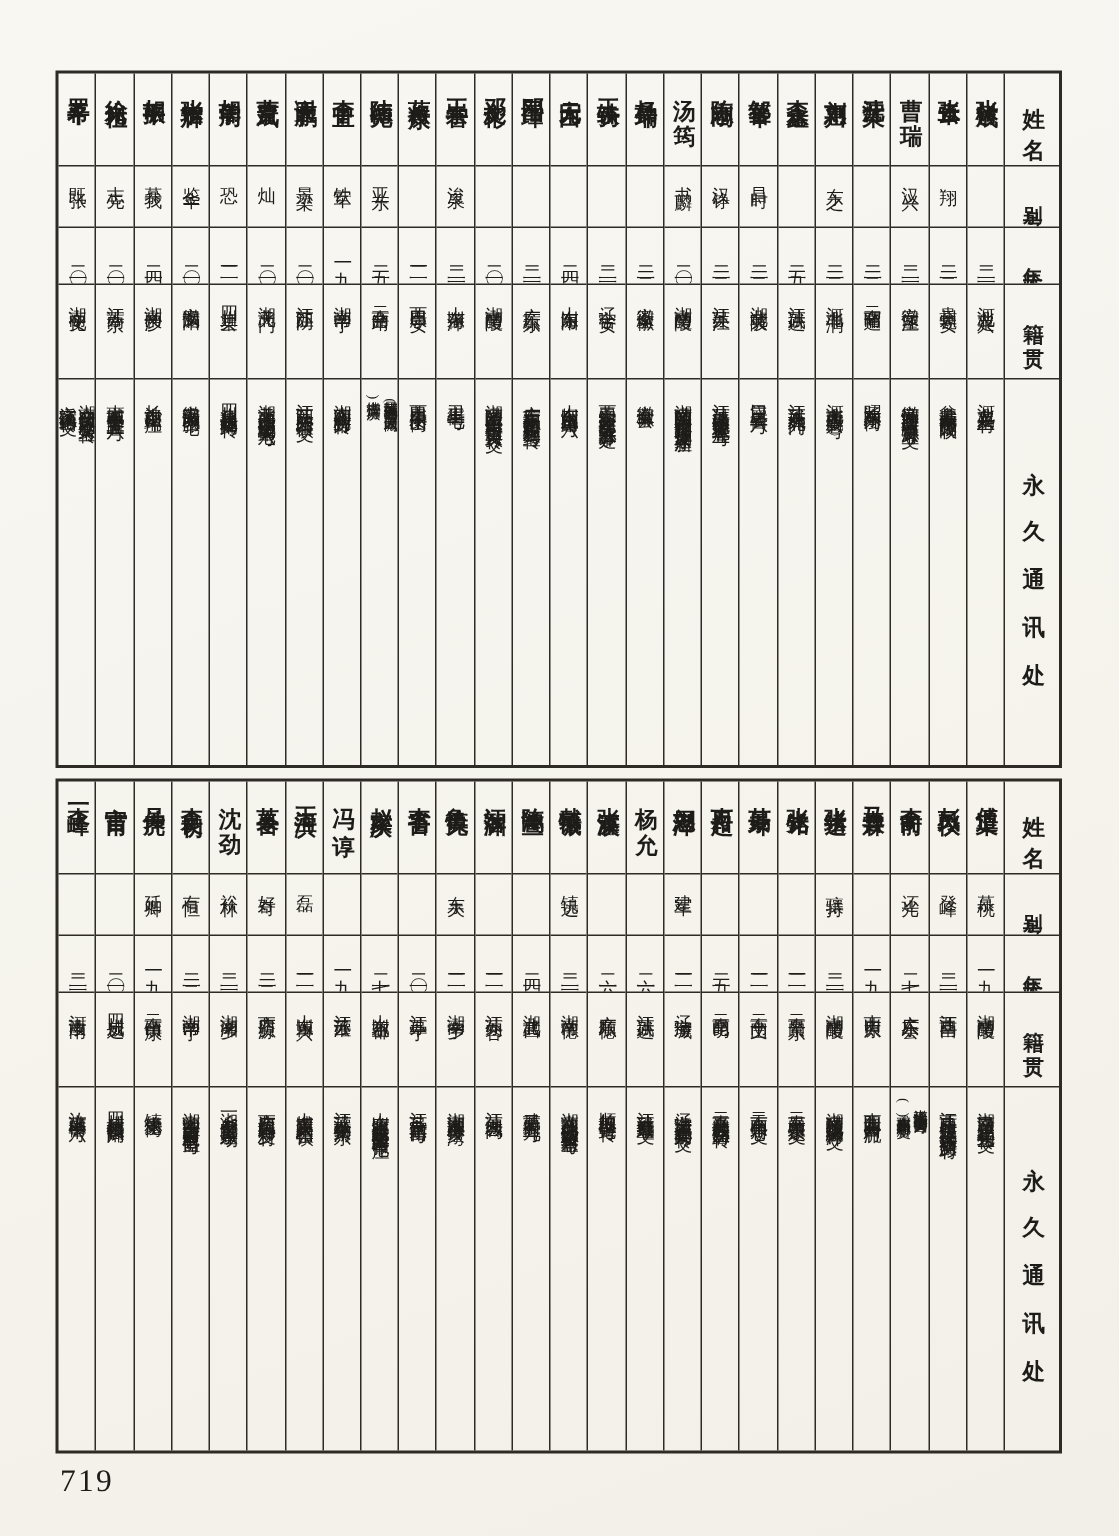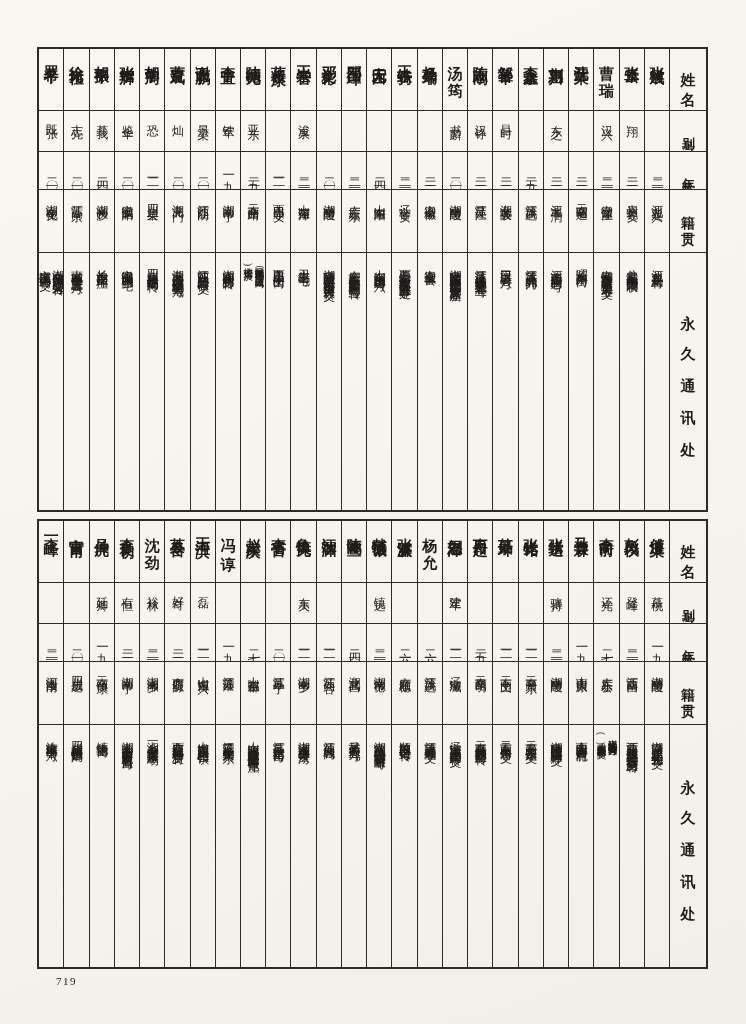--- a/index.html
+++ b/index.html
@@ -59,22 +59,22 @@
   .addr .vtxt{font-size:12px;letter-spacing:1.2px;}
   .addr.small .vtxt{font-size:9.5px;letter-spacing:0.5px;line-height:1.2;}
   .header .cell{align-items:center;padding-top:0;}
   .header .vtxt{font-weight:700;}
   .header .h-name .vtxt{font-size:15px;letter-spacing:20px;}
   .header .h-alias .vtxt{font-size:13px;letter-spacing:4px;}
   .header .h-age .vtxt{font-size:13px;letter-spacing:3px;}
   .header .h-origin .vtxt{font-size:14px;letter-spacing:16px;}
   .header .h-addr .vtxt{font-size:15px;letter-spacing:32px;}
   .page-number{
-    position:absolute;left:56px;top:975px;
-    font-size:11px;letter-spacing:1.5px;
+    position:absolute;left:40px;top:975px;
+    font-size:21px;letter-spacing:1.5px;
     font-family:"Liberation Serif","DejaVu Serif",serif;
   }
 </style>
 </head>
 <body>
 
 <div class="sheet">
   <div class="dir-table" id="t1">
       <div class="col header">
         <div class="cell h-name">

